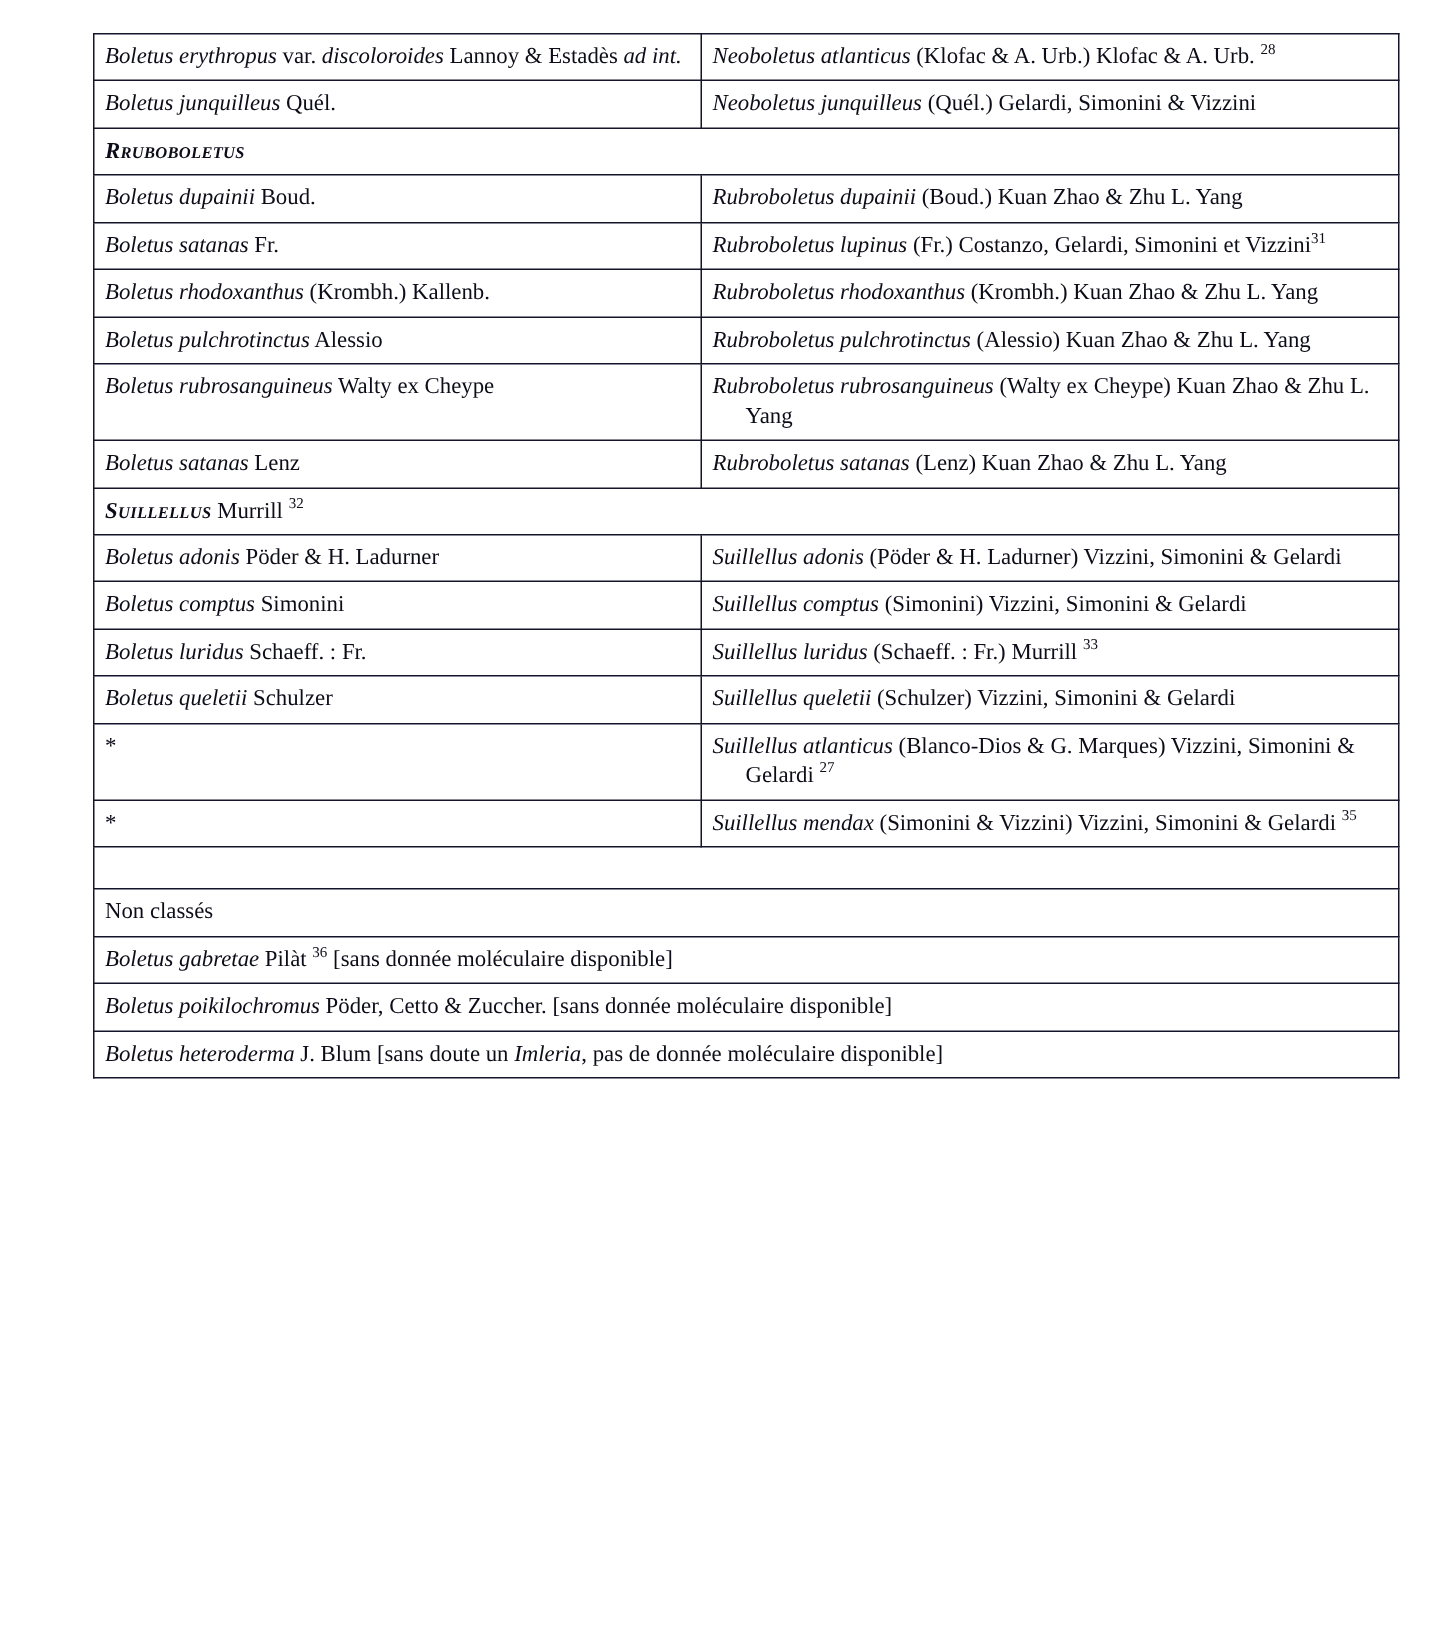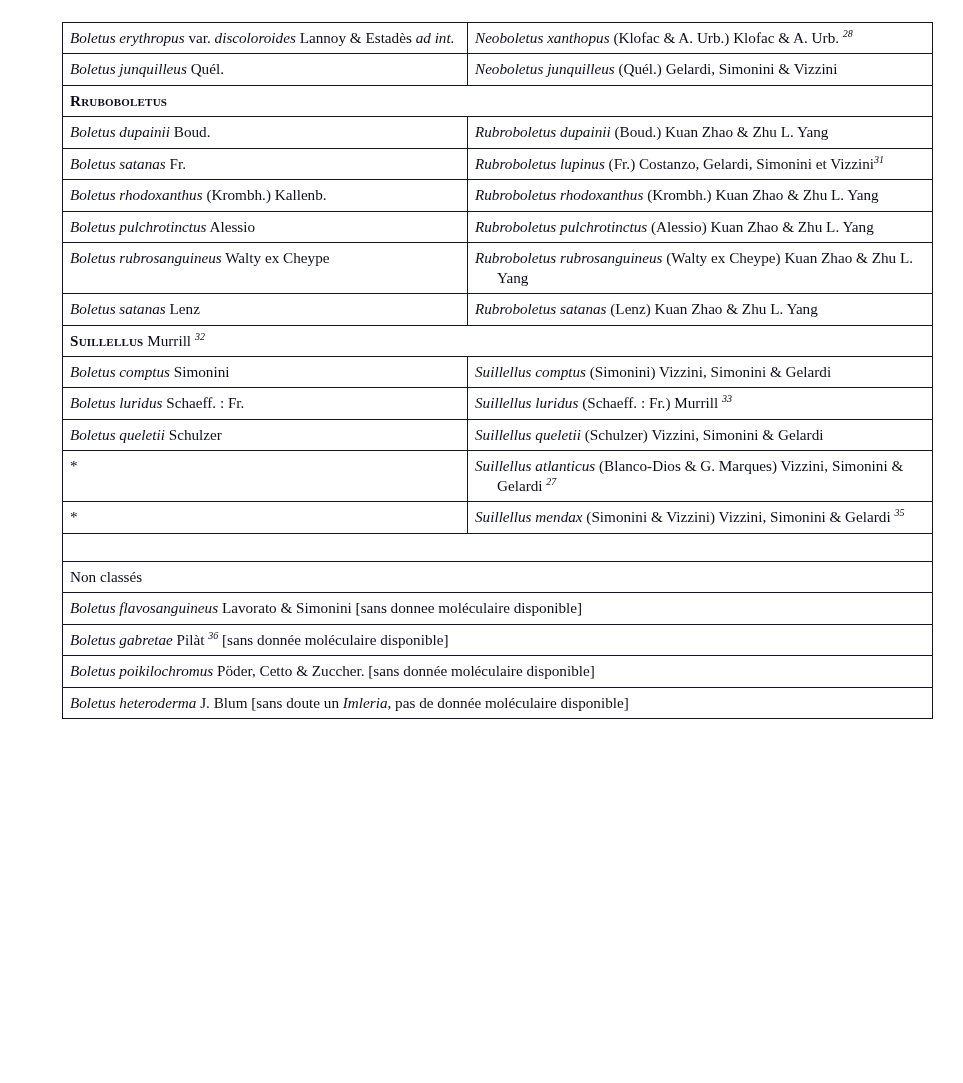--- a/index.html
+++ b/index.html
@@ -44,29 +44,29 @@
   td.full {
     width: 840px;
   }
   
   .hang {
     padding-left: 22px;
     text-indent: -22px;
   }
   i { font-style: italic; }
   .sc {
+    font-style: italic;
     font-weight: bold;
     font-variant: small-caps;
     letter-spacing: 0.2px;
   }
   sup {
     font-size: 66%;
     vertical-align: super;
     line-height: 0;
-    font-style: italic;
   }
   .genus-row td {
     padding-top: 4px;
     padding-bottom: 5px;
   }
   .spacer td {
     height: 16px;
     border-left: 1px solid #14142b;
     border-right: 1px solid #14142b;
     border-top: 1px solid #14142b;
@@ -84,21 +84,21 @@
 <body>
 
 <div class="page">
   <table class="tax">
     <tbody>
         <tr>
           <td class="left">
             <div class="hang"><i>Boletus erythropus</i> var. <i>discoloroides</i> Lannoy &amp; Estadès <i>ad int.</i></div>
           </td>
           <td class="right">
-            <div class="hang"><i>Neoboletus xanthopus</i> (Klofac &amp; A. Urb.) Klofac &amp; A. Urb. <sup>28</sup></div>
+            <div class="hang"><i>Neoboletus atlanticus</i> (Klofac &amp; A. Urb.) Klofac &amp; A. Urb. <sup>28</sup></div>
           </td>
         </tr>
         <tr>
           <td class="left">
             <div class="hang"><i>Boletus junquilleus</i> Quél.</div>
           </td>
           <td class="right">
             <div class="hang"><i>Neoboletus junquilleus</i> (Quél.) Gelardi, Simonini &amp; Vizzini</div>
           </td>
         </tr>
@@ -151,20 +151,28 @@
           </td>
           <td class="right">
             <div class="hang"><i>Rubroboletus satanas</i> (Lenz) Kuan Zhao &amp; Zhu L. Yang</div>
           </td>
         </tr>
         <tr class="genus-row">
           <td class="full" colspan="2"><span class="sc">Suillellus</span> Murrill <sup>32</sup></td>
         </tr>
         <tr>
           <td class="left">
+            <div class="hang"><i>Boletus adonis</i> Pöder &amp; H. Ladurner</div>
+          </td>
+          <td class="right">
+            <div class="hang"><i>Suillellus adonis</i> (Pöder &amp; H. Ladurner) Vizzini, Simonini &amp; Gelardi</div>
+          </td>
+        </tr>
+        <tr>
+          <td class="left">
             <div class="hang"><i>Boletus comptus</i> Simonini</div>
           </td>
           <td class="right">
             <div class="hang"><i>Suillellus comptus</i> (Simonini) Vizzini, Simonini &amp; Gelardi</div>
           </td>
         </tr>
         <tr>
           <td class="left">
             <div class="hang"><i>Boletus luridus</i> Schaeff. : Fr.</div>
           </td>
@@ -194,25 +202,20 @@
           </td>
           <td class="right">
             <div class="hang"><i>Suillellus mendax</i> (Simonini &amp; Vizzini) Vizzini, Simonini &amp; Gelardi <sup>35</sup></div>
           </td>
         </tr>
         <tr class="spacer">
           <td colspan="2"></td>
         </tr>
         <tr class="heading-row">
           <td class="full" colspan="2">Non classés</td>
-        </tr>
-        <tr>
-          <td class="full" colspan="2">
-            <div class="hang"><i>Boletus flavosanguineus</i> Lavorato &amp; Simonini [sans donnee moléculaire disponible]</div>
-          </td>
         </tr>
         <tr>
           <td class="full" colspan="2">
             <div class="hang"><i>Boletus gabretae</i> Pilàt <sup>36</sup> [sans donnée moléculaire disponible]</div>
           </td>
         </tr>
         <tr>
           <td class="full" colspan="2">
             <div class="hang"><i>Boletus poikilochromus</i> Pöder, Cetto &amp; Zuccher. [sans donnée moléculaire disponible]</div>
           </td>

